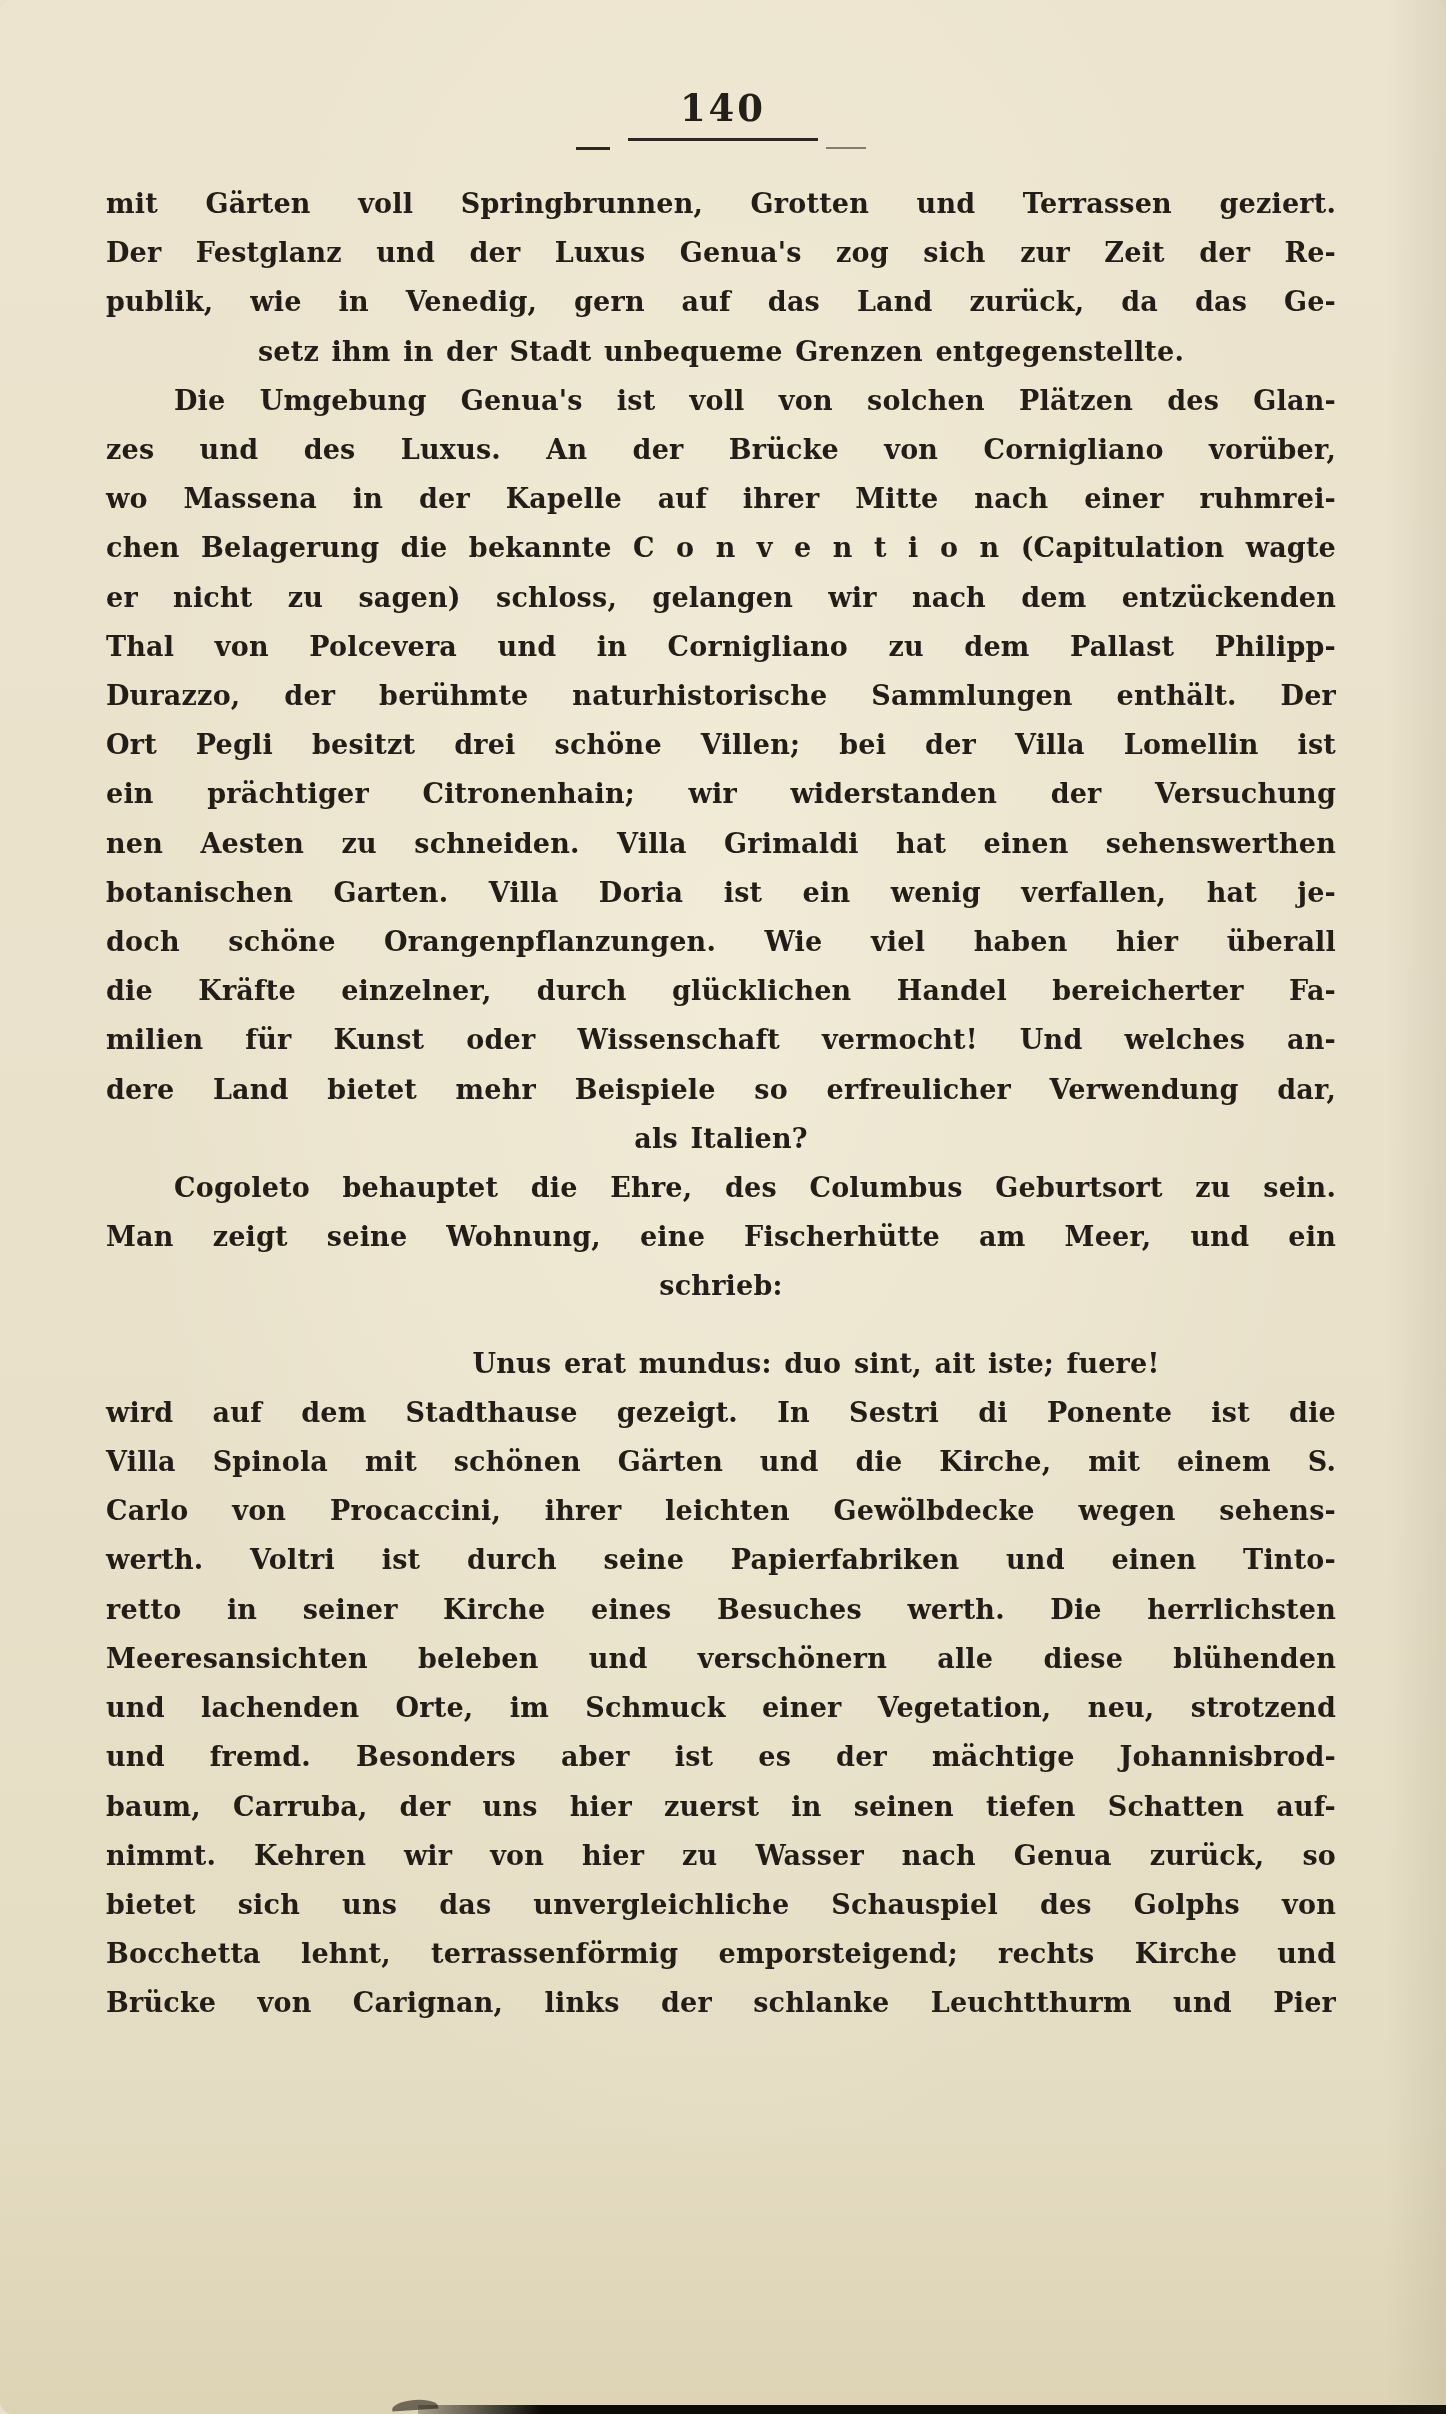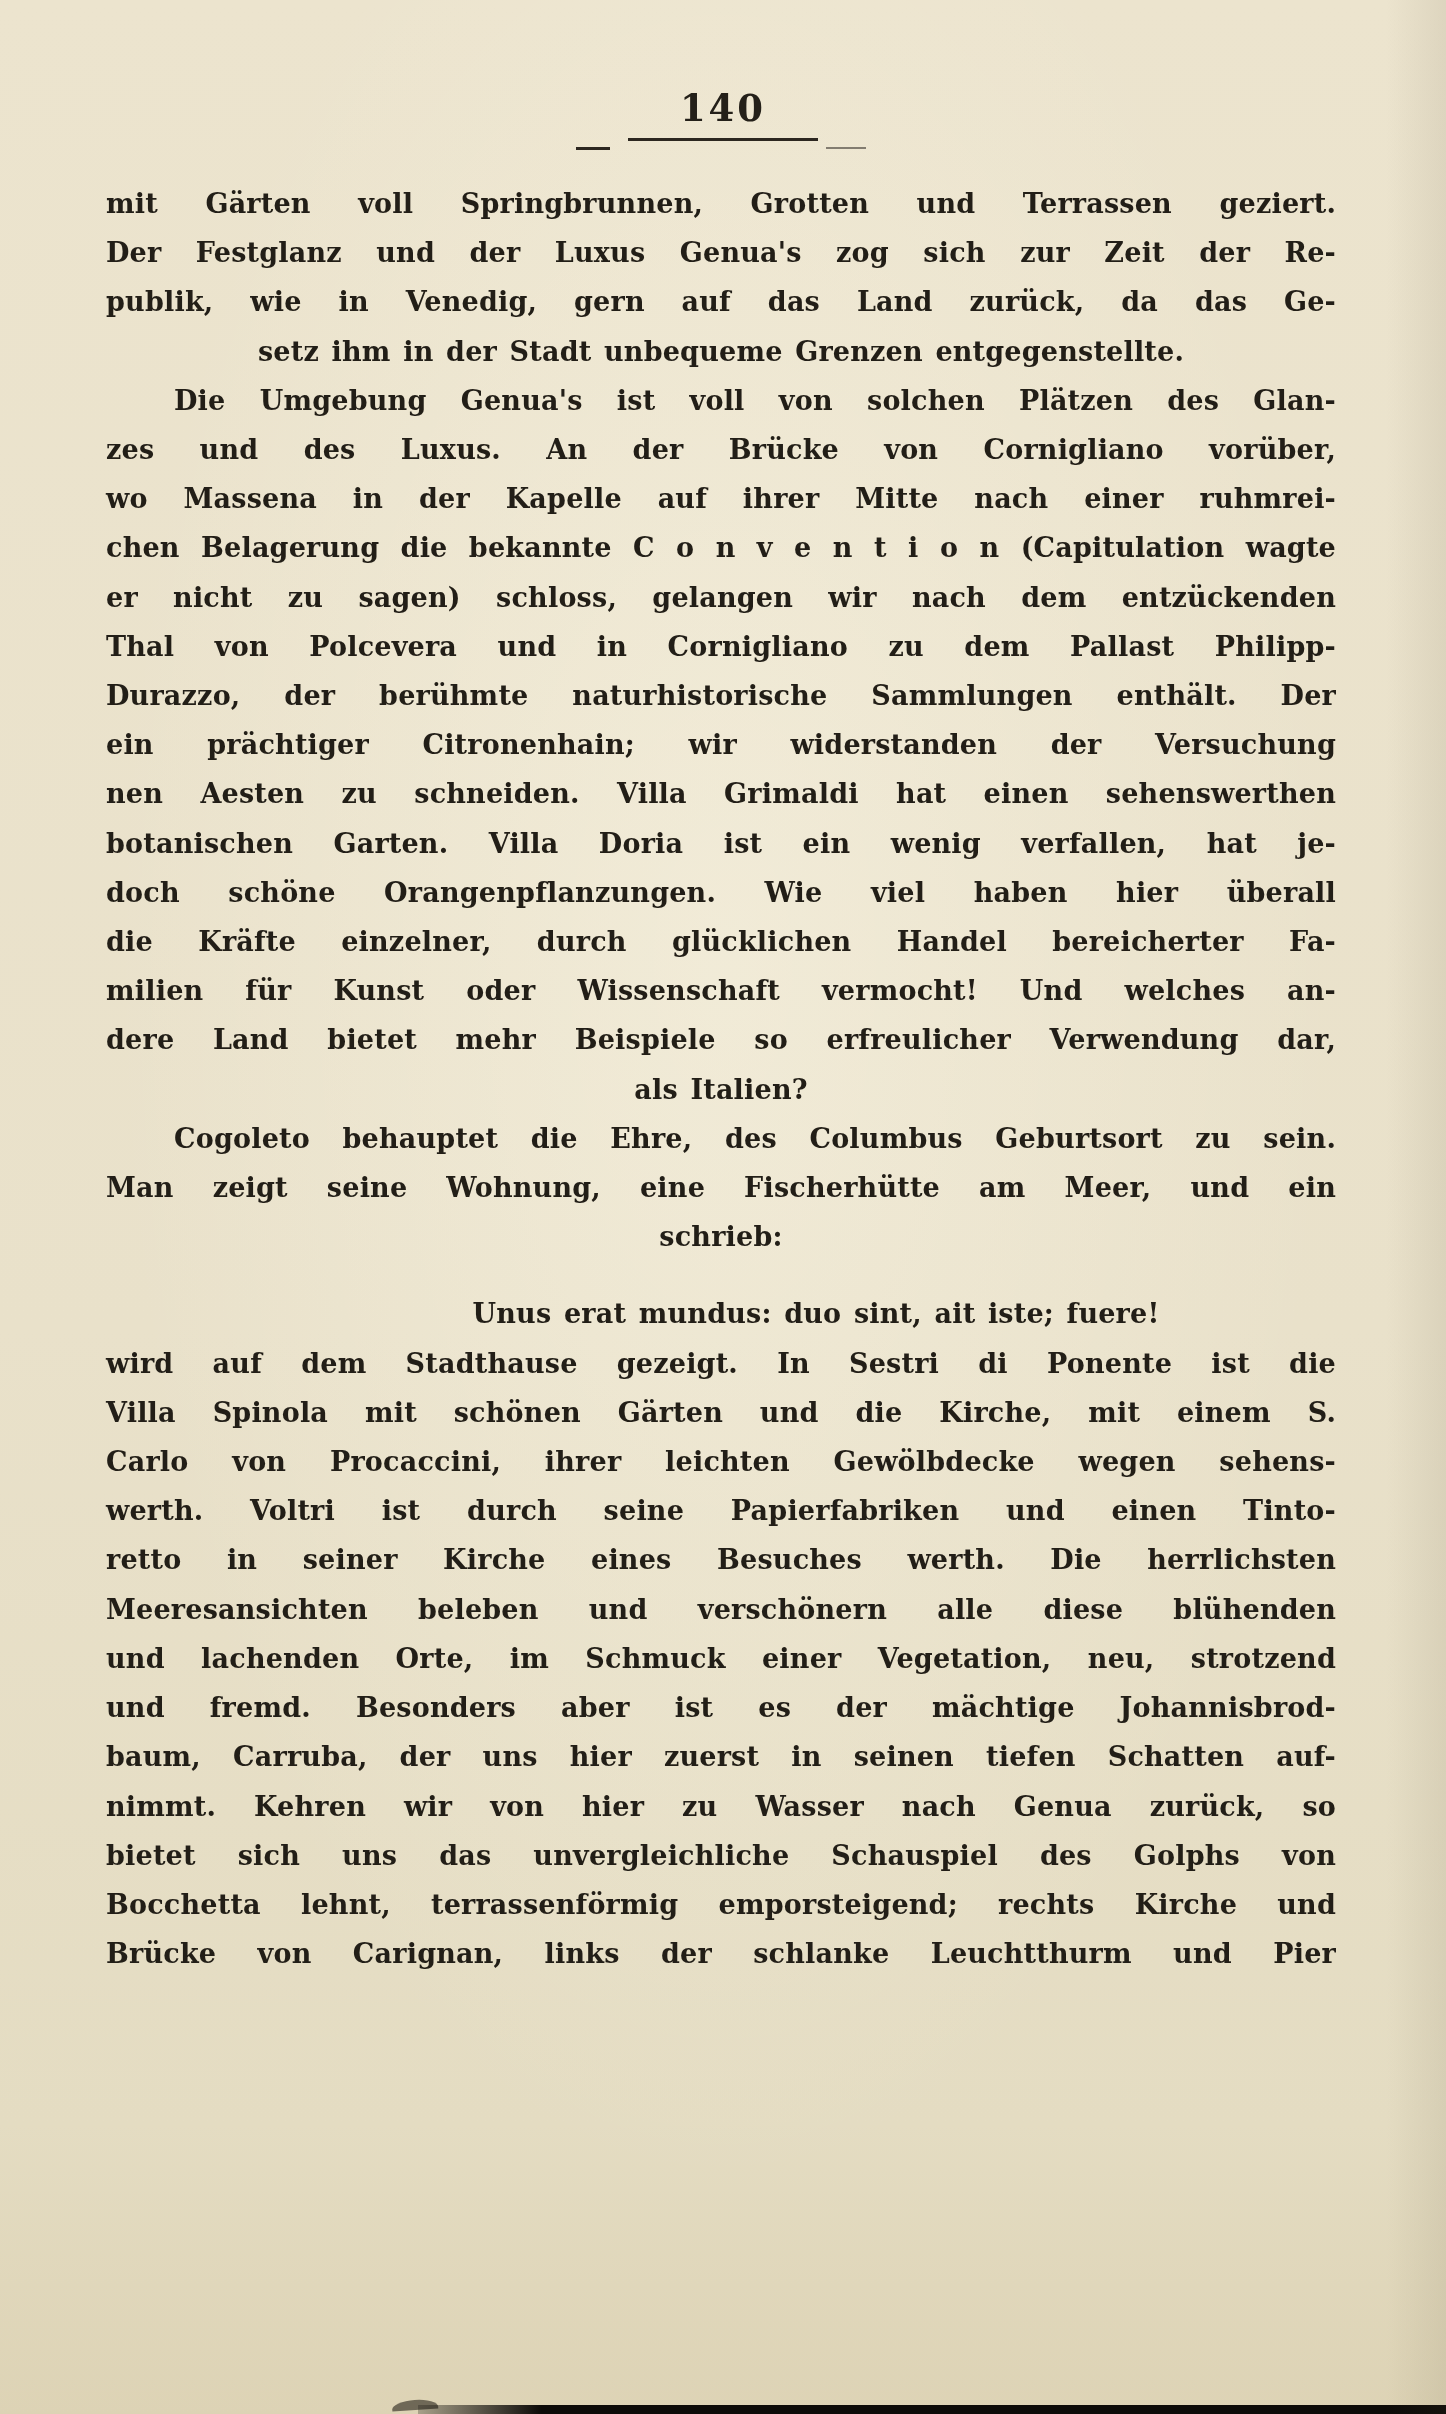--- a/index.html
+++ b/index.html
@@ -13,20 +13,21 @@
     overflow: hidden;
     background: #e9e1ca;
     font-family: "DejaVu Serif", "Liberation Serif", serif;
   }
   .page {
     position: absolute;
     inset: 0;
     background:
       radial-gradient(ellipse at 50% 40%, rgba(255,252,238,0.35) 0%, rgba(0,0,0,0) 60%),
       linear-gradient(180deg, #ece4ce 0%, #e9e1ca 55%, #e4dcc2 88%, #ddd3b5 100%);
+    border-radius: 13px;
   }
   .page::after {
     
     content: "";
     position: absolute;
     top: 0; right: 0; bottom: 0;
     width: 60px;
     background: linear-gradient(90deg, rgba(0,0,0,0) 0%, rgba(90,80,55,0.10) 100%);
     pointer-events: none;
   }
@@ -114,20 +115,21 @@
       <div class="line justify">Der Festglanz und der Luxus Genua's zog sich zur Zeit der Re-</div>
       <div class="line justify">publik, wie in Venedig, gern auf das Land zurück, da das Ge-</div>
       <div class="line">setz ihm in der Stadt unbequeme Grenzen entgegenstellte.</div>
       <div class="line justify indent-1">Die Umgebung Genua's ist voll von solchen Plätzen des Glan-</div>
       <div class="line justify">zes und des Luxus. An der Brücke von Cornigliano vorüber,</div>
       <div class="line justify">wo Massena in der Kapelle auf ihrer Mitte nach einer ruhmrei-</div>
       <div class="line justify">chen Belagerung die bekannte C o n v e n t i o n (Capitulation wagte</div>
       <div class="line justify">er nicht zu sagen) schloss, gelangen wir nach dem entzückenden</div>
       <div class="line justify">Thal von Polcevera und in Cornigliano zu dem Pallast Philipp-</div>
       <div class="line justify">Durazzo, der berühmte naturhistorische Sammlungen enthält. Der</div>
+      <div class="line justify">Ort Pegli besitzt drei schöne Villen; bei der Villa Lomellin ist</div>
       <div class="line justify">ein prächtiger Citronenhain; wir widerstanden der Versuchung</div>
       <div class="line justify">nen Aesten zu schneiden. Villa Grimaldi hat einen sehenswerthen</div>
       <div class="line justify">botanischen Garten. Villa Doria ist ein wenig verfallen, hat je-</div>
       <div class="line justify">doch schöne Orangenpflanzungen. Wie viel haben hier überall</div>
       <div class="line justify">die Kräfte einzelner, durch glücklichen Handel bereicherter Fa-</div>
       <div class="line justify">milien für Kunst oder Wissenschaft vermocht! Und welches an-</div>
       <div class="line justify">dere Land bietet mehr Beispiele so erfreulicher Verwendung dar,</div>
       <div class="line">als Italien?</div>
       <div class="line justify indent-1">Cogoleto behauptet die Ehre, des Columbus Geburtsort zu sein.</div>
       <div class="line justify">Man zeigt seine Wohnung, eine Fischerhütte am Meer, und ein</div>

